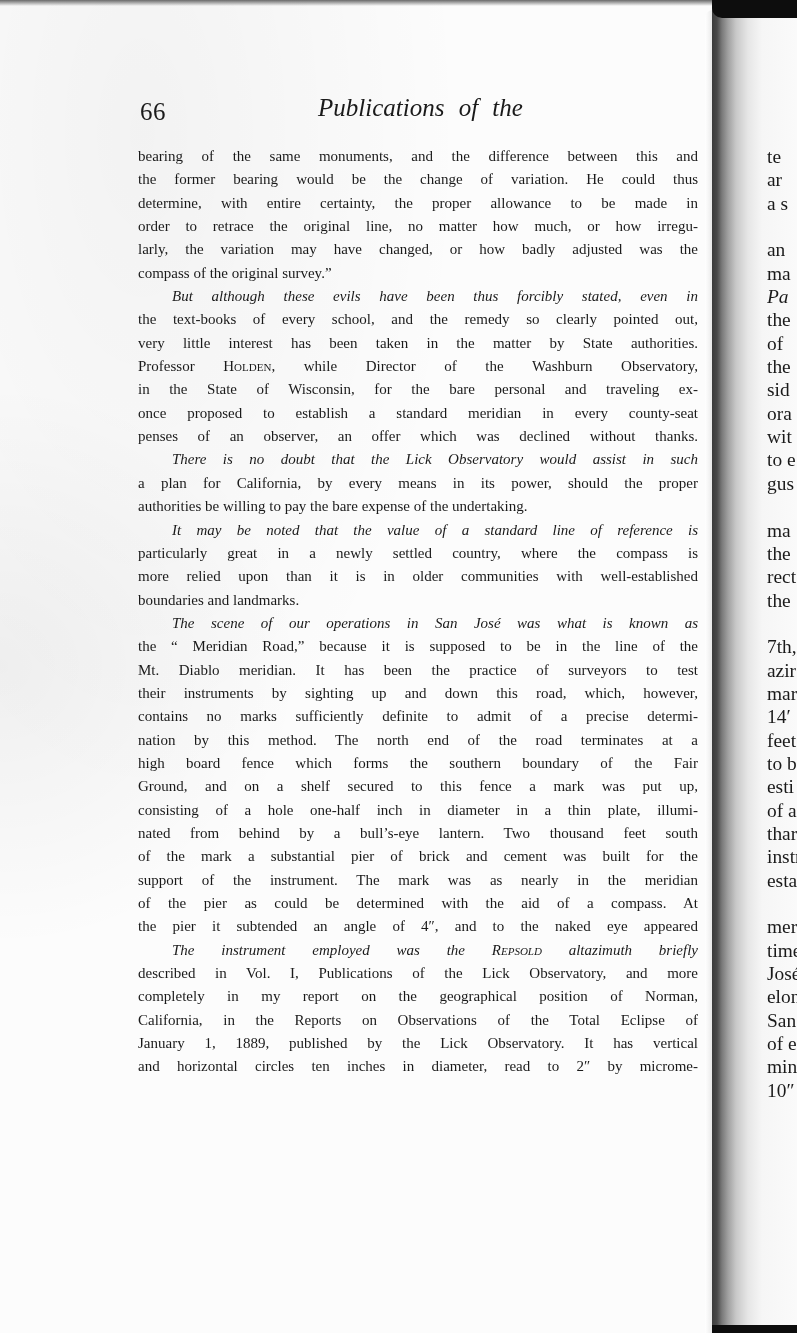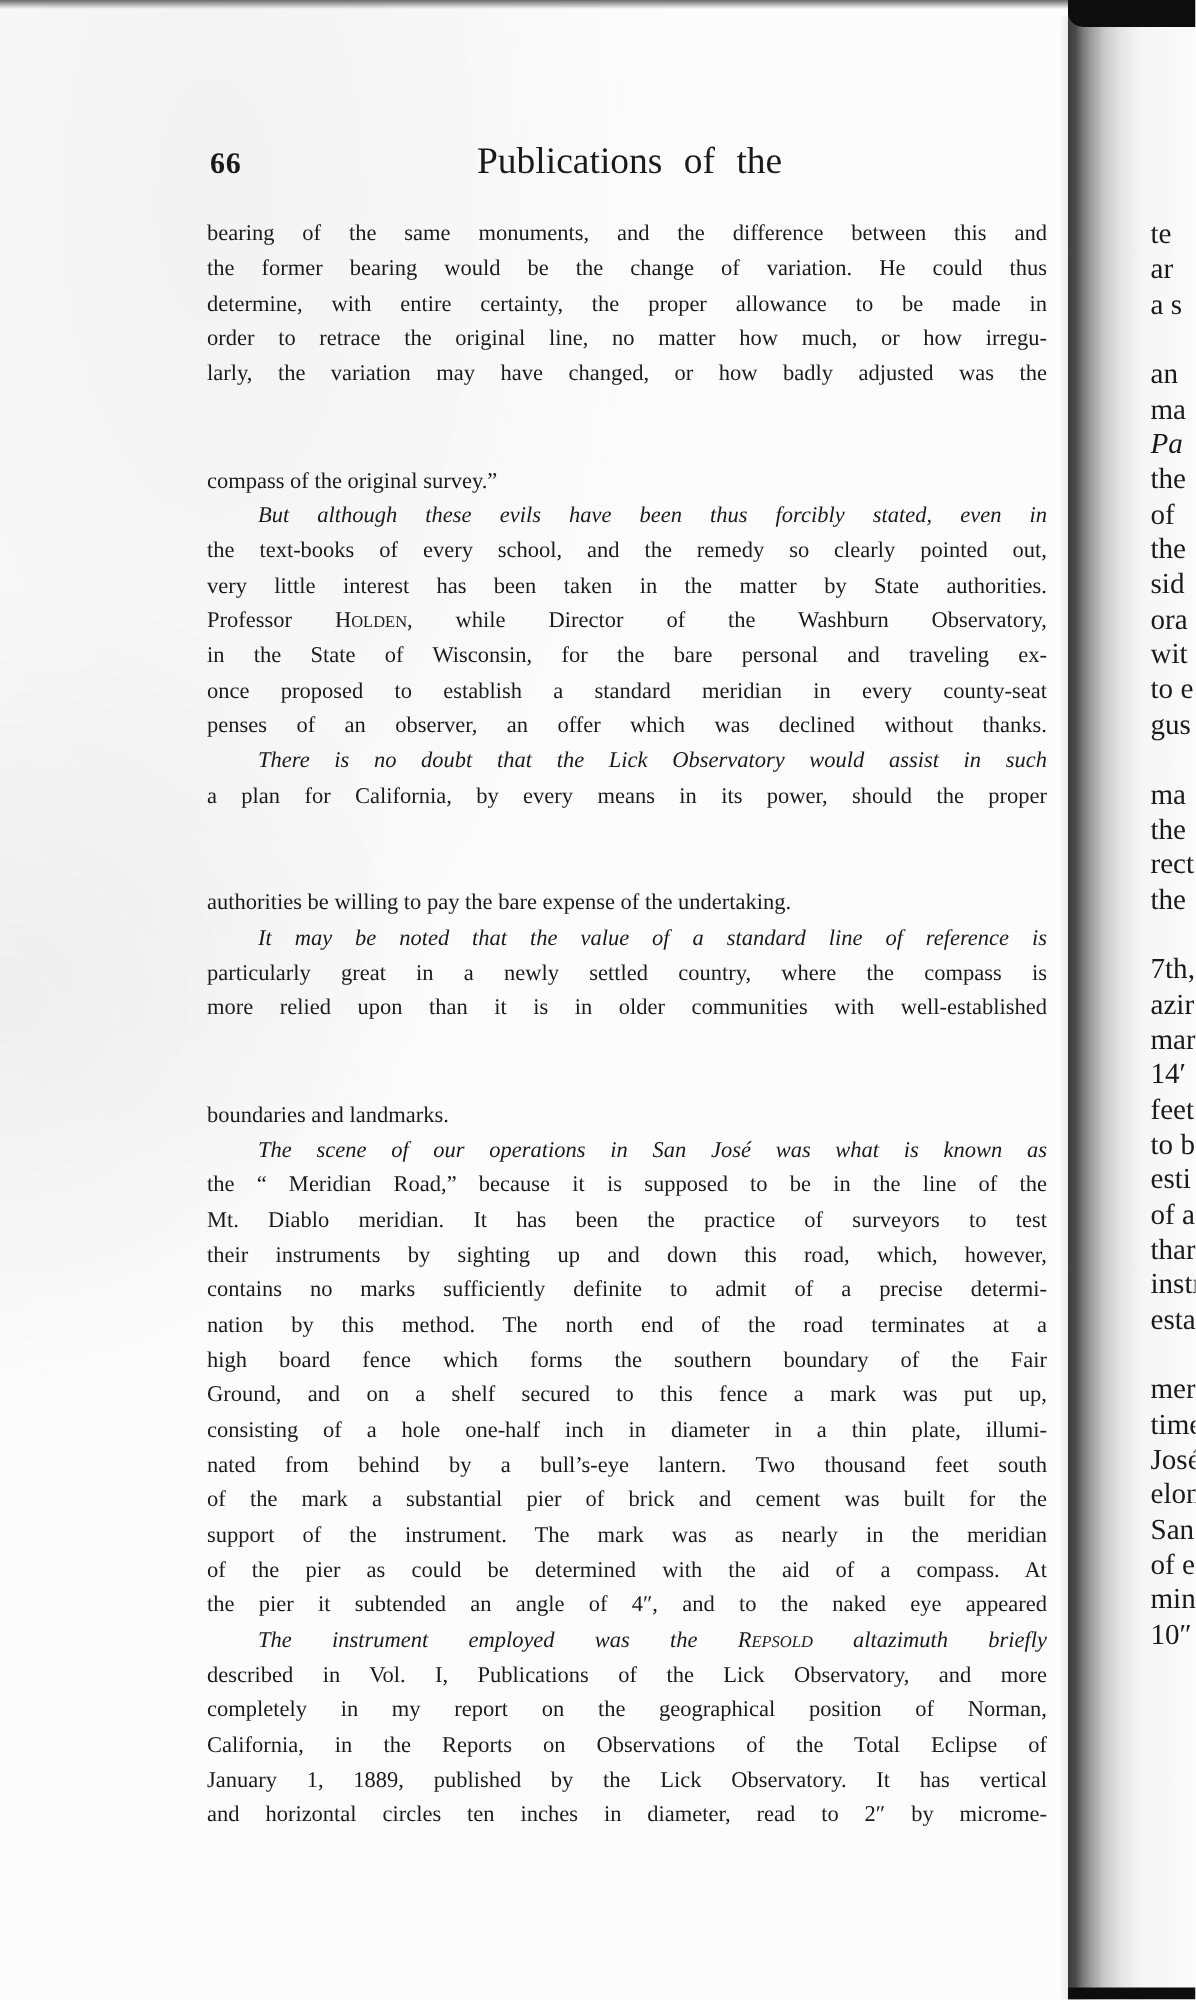--- a/index.html
+++ b/index.html
@@ -17,36 +17,36 @@
         #fcfcfc;
     }
     .top-shadow {
       position: absolute; left: 0; top: 0; width: 712px; height: 6px;
       background: linear-gradient(#6a6a6a, rgba(200,200,200,0));
     }
     .header {
       position: absolute; top: 94px; left: 140px; width: 560px; height: 34px;
     }
     .page-number {
-      position: absolute; left: 0; top: 4px; font-size: 20px; letter-spacing: 0.5px; font-weight: bold;
+      position: absolute; left: 0; top: 4px; font-size: 25px; letter-spacing: 0.5px;
     }
     .running-head {
-      position: absolute; left: 178px; top: 0px; font-size: 25px; 
+      position: absolute; left: 178px; top: 0px; font-size: 25px; font-style: italic;
       word-spacing: 8px;
       text-align: center;
     }
     .body-text {
       position: absolute; top: 145px; left: 138px; width: 560px;
       font-size: 15px; line-height: 23.35px;
     }
     .line {
       display: block; white-space: nowrap; text-align: justify; text-align-last: justify;
       height: 23.35px;
     }
-    .line.last { text-align-last: left; margin-top: 48px; }
+    .line.last { text-align-last: left; }
     .indent { padding-left: 34px; font-style: italic; }
     .sc { font-variant: small-caps; }
     .binding {
       position: absolute; left: 712px; top: 0; width: 85px; height: 1333px;
       background: linear-gradient(90deg, #3c3c3c 0px, #4a4a4a 5px, #7a7a7a 10px, #a0a0a0 16px, #c8c8c8 24px, #e6e6e6 36px, #f6f6f6 50px, #fafafa 85px);
     }
     .binding-top {
       position: absolute; left: 712px; top: 0; width: 85px; height: 18px;
       background: #0d0d0d; border-bottom-left-radius: 10px;
     }

